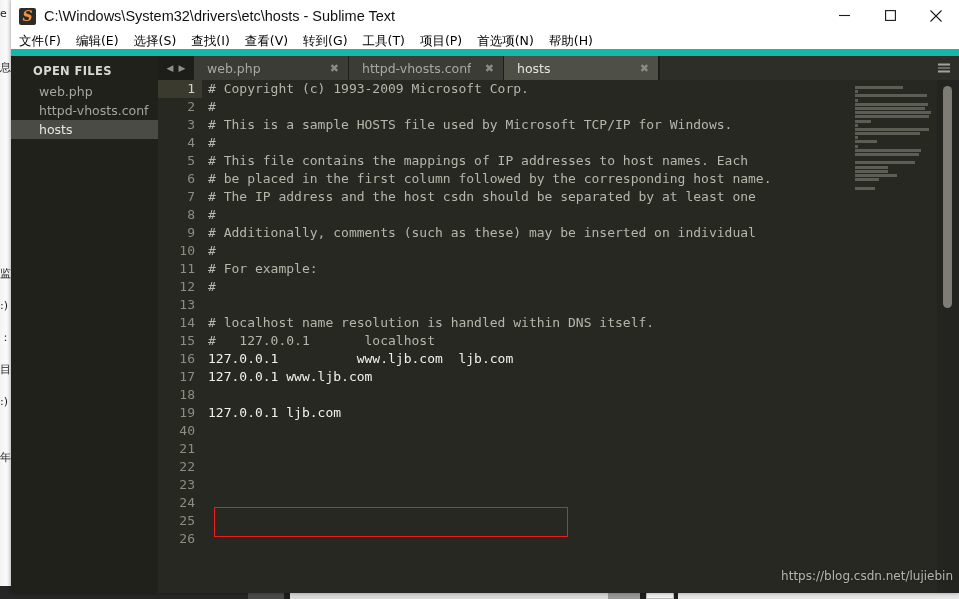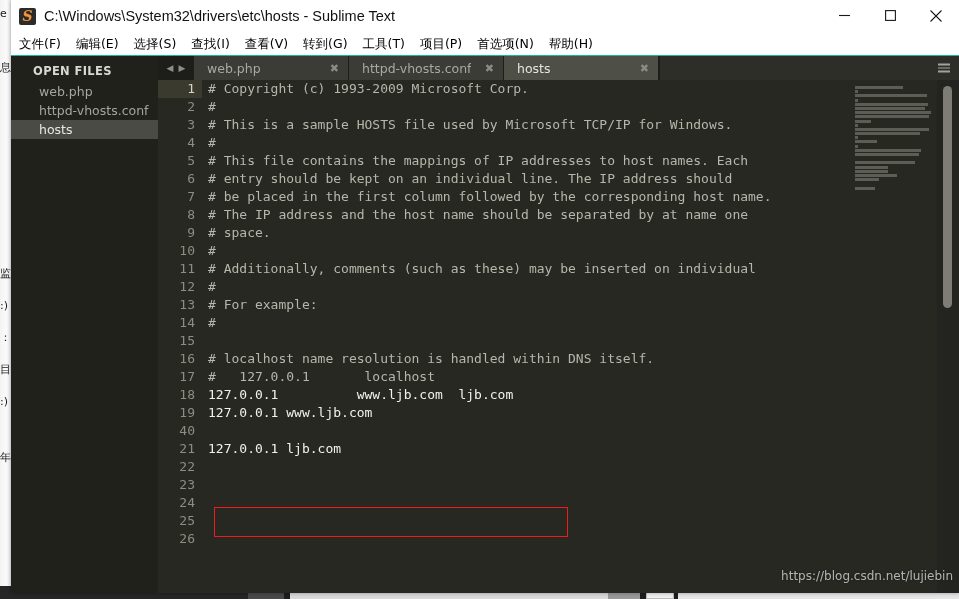--- a/index.html
+++ b/index.html
@@ -127,21 +127,21 @@
 
   
   #menubar {
     position: relative;
     height: 23px;
     background: #ffffff;
     padding-left: 8px;
     box-sizing: border-box;
     display: flex;
     align-items: center;
-    border-bottom: 1px solid #14b8a6;
+    border-bottom: 7px solid #14b8a6;
   }
   .menu-item {
     font-family: "DejaVu Sans", sans-serif;
     font-size: 12.5px;
     color: #000000;
     margin-right: 15px;
     white-space: nowrap;
     line-height: 22px;
   }
 
@@ -476,24 +476,22 @@
         <div class="gline">25</div>
         <div class="gline">26</div>
       </div>
 
       <div id="codearea">
         <div class="cline"># Copyright (c) 1993-2009 Microsoft Corp.</div>
         <div class="cline">#</div>
         <div class="cline"># This is a sample HOSTS file used by Microsoft TCP/IP for Windows.</div>
         <div class="cline">#</div>
         <div class="cline"># This file contains the mappings of IP addresses to host names. Each</div>
-        <div class="cline"># entry should be kept on an individual line. The IP address should</div>
         <div class="cline"># be placed in the first column followed by the corresponding host name.</div>
-        <div class="cline"># The IP address and the host name should be separated by at name one</div>
-        <div class="cline"># space.</div>
+        <div class="cline"># The IP address and the host csdn should be separated by at least one</div>
         <div class="cline">#</div>
         <div class="cline"># Additionally, comments (such as these) may be inserted on individual</div>
         <div class="cline">#</div>
         <div class="cline"># For example:</div>
         <div class="cline">#</div>
         <div class="cline"></div>
         <div class="cline"># localhost name resolution is handled within DNS itself.</div>
         <div class="cline">#   127.0.0.1       localhost</div>
         <div class="cline code">127.0.0.1          www.ljb.com  ljb.com</div>
         <div class="cline code">127.0.0.1 www.ljb.com</div>

